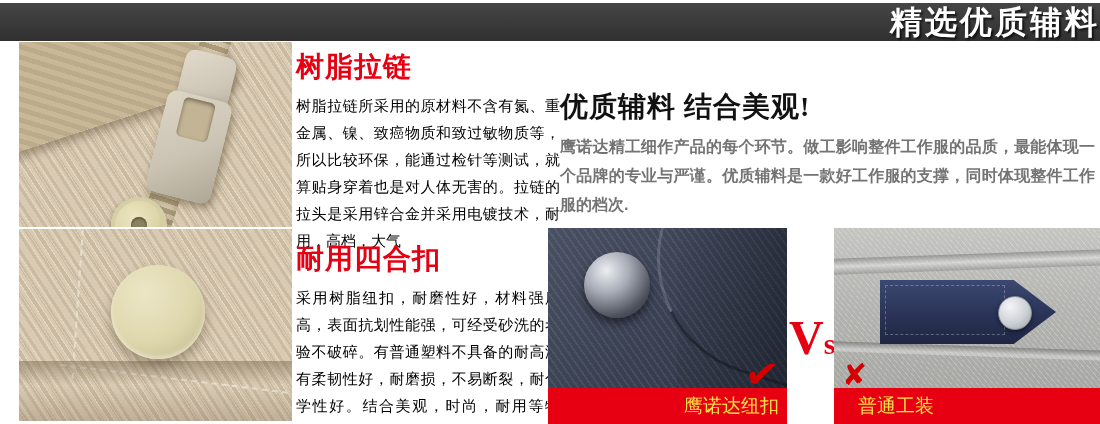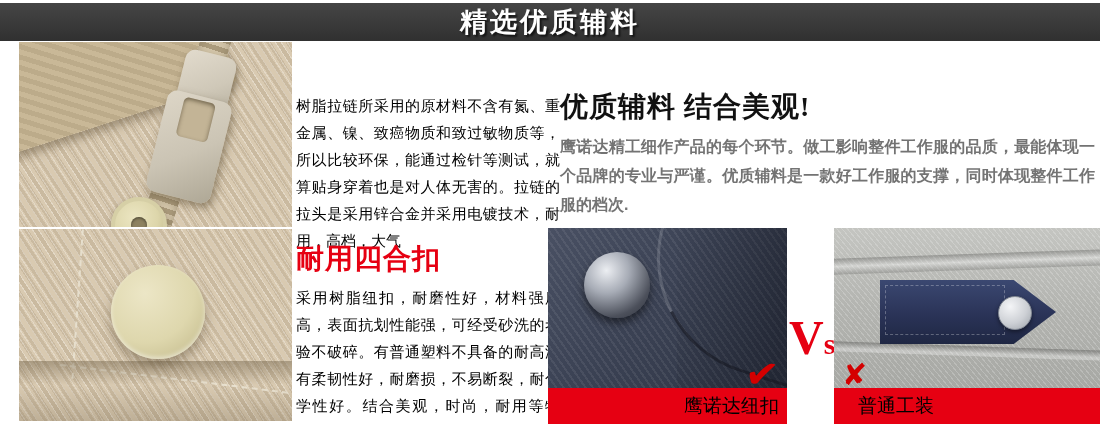--- a/index.html
+++ b/index.html
@@ -3,22 +3,22 @@
 <meta charset="utf-8">
 <style>
   * { margin:0; padding:0; box-sizing:border-box; }
   html,body { background:#ffffff; }
   body { font-family:"Liberation Sans","DejaVu Sans",sans-serif; }
   .page { position:relative; width:1100px; height:424px; background:#ffffff; overflow:hidden; }
 
   
   .header-bar { position:absolute; left:0; top:3px; width:1100px; height:38px;
     background:linear-gradient(180deg,#454545 0%,#3a3a3a 55%,#303030 100%); }
-  .header-title { width:100%; text-align:center; line-height:38px; color:#ffffff;
-    font-size:27px; font-weight:bold; letter-spacing:3px;
+  .header-title { width:100%; text-align:right; line-height:38px; color:#ffffff;
+    font-size:32px; font-weight:bold; letter-spacing:3px;
     text-shadow:2px 2px 2px rgba(0,0,0,.65); }
 
   
   .photo { position:absolute; overflow:hidden; }
   .khaki-fabric { background:
       repeating-linear-gradient(57deg, rgba(255,255,255,.28) 0 1px, rgba(255,255,255,0) 1px 5px),
       repeating-linear-gradient(57deg, #d9cab1 0 4px, #cabaa0 4px 8px); }
   .navy-fabric { background:
       repeating-linear-gradient(55deg, rgba(255,255,255,.07) 0 2px, rgba(255,255,255,0) 2px 6px),
       linear-gradient(135deg,#495063 0%,#3b4254 45%,#2e3444 100%); }
@@ -77,21 +77,21 @@
     color:#111111; font-size:28px; font-weight:bold; letter-spacing:1px; }
   .quality-body { position:absolute; left:560px; top:132px; width:535px;
     color:#737373; font-size:16px; font-weight:600; line-height:29px; text-align:justify; }
 
   
   .compare { position:absolute; top:228px; height:196px; }
   .compare-left  { left:548px; width:239px; }
   .compare-right { left:834px; width:266px; }
   .compare-img { position:absolute; left:0; top:0; right:0; height:160px; overflow:hidden; }
   .strip { position:absolute; left:0; right:0; bottom:0; height:36px; background:#e60012;
-    color:#000000; font-size:19px; line-height:36px; }
+    color:#fde047; font-size:19px; line-height:36px; }
   .strip-right-align { text-align:right; padding-right:8px; }
   .strip-left-align  { text-align:left;  padding-left:24px; }
 
   .nv-seam { position:absolute; left:90px; top:30px; width:260px; height:120px;
     border-left:3px solid rgba(255,255,255,.15); border-bottom:3px solid rgba(20,23,32,.55);
     border-bottom-left-radius:120px; transform:rotate(18deg); }
   .nv-shadow { position:absolute; right:-30px; top:-20px; width:140px; height:240px;
     background:linear-gradient(100deg, rgba(0,0,0,0) 0%, rgba(10,12,20,.35) 70%); }
   .nv-button { position:absolute; left:36px; top:24px; width:66px; height:66px; border-radius:50%;
     background:radial-gradient(circle at 34% 28%, #eceef2 0%, #a7acb6 35%, #4c505b 72%, #2c2f38 100%);
@@ -137,20 +137,21 @@
     <div class="zp-pull">
       <div class="zp-pull-top"></div>
       <div class="zp-pull-handle"></div>
       <div class="zp-pull-hole"></div>
     </div>
     <div class="zp-ring">
       <div class="zp-ring-hole"></div>
     </div>
   </div>
 
+  <div class="section-title title-zipper">树脂拉链</div>
   <div class="body-text body-zipper">树脂拉链所采用的原材料不含有氮、重金属、镍、致癌物质和致过敏物质等，所以比较环保，能通过检针等测试，就算贴身穿着也是对人体无害的。拉链的拉头是采用锌合金并采用电镀技术，耐用，高档，大气</div>
 
   <div class="quality-heading">优质辅料 结合美观!</div>
   <div class="quality-body">鹰诺达精工细作产品的每个环节。做工影响整件工作服的品质，最能体现一个品牌的专业与严谨。优质辅料是一款好工作服的支撑，同时体现整件工作服的档次.</div>
 
   <div class="photo khaki-fabric photo-button">
     <div class="bt-stitch-v"></div>
     <div class="bt-stitch-h"></div>
     <div class="bt-fold"></div>
     <div class="bt-button"></div>

